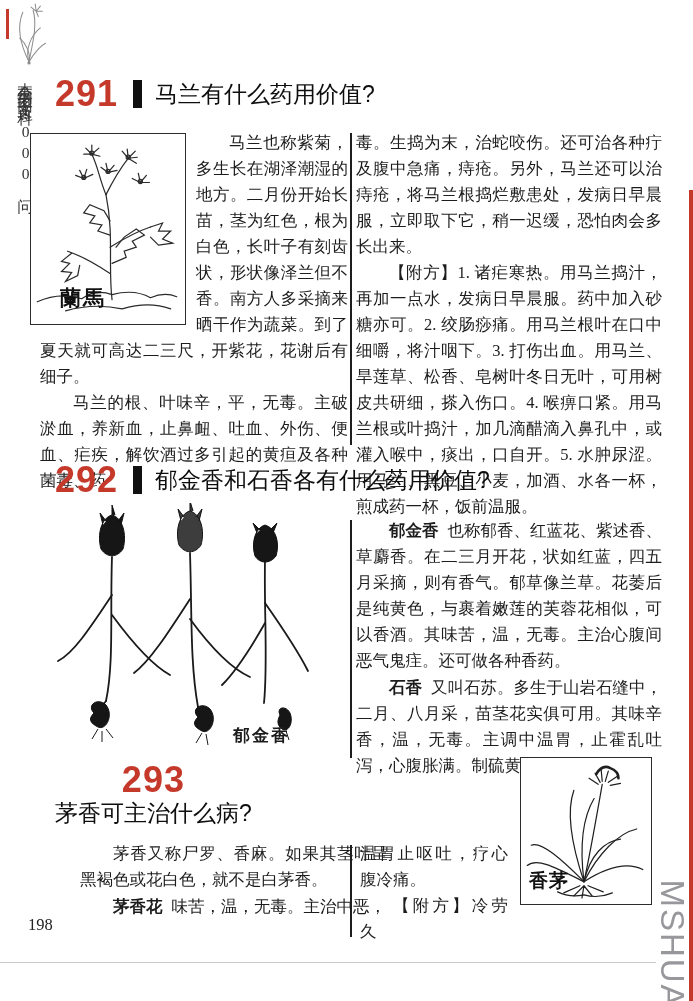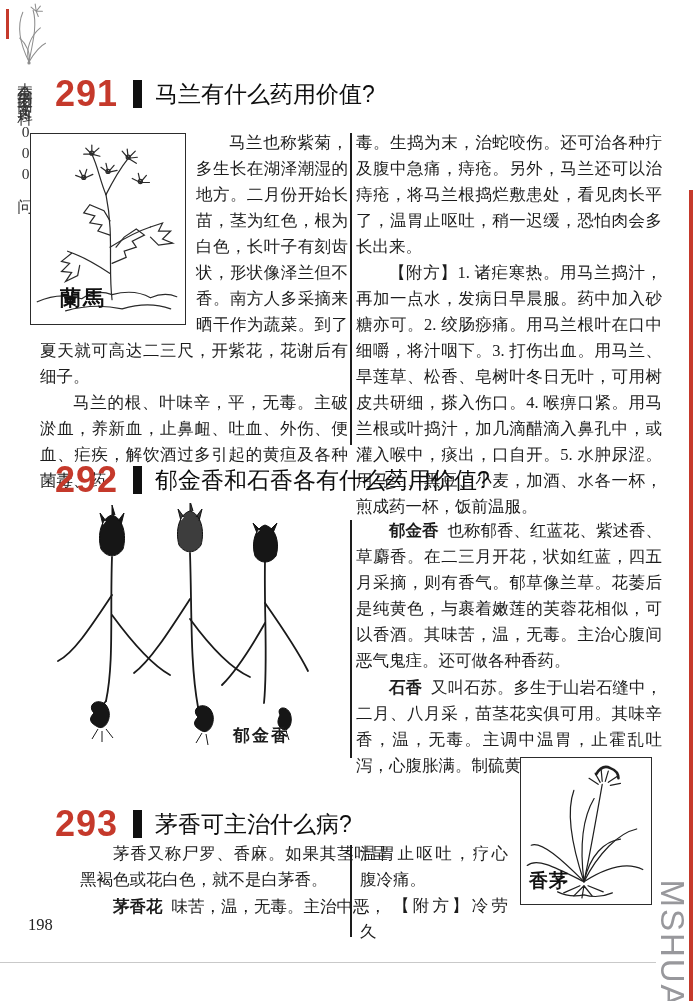--- a/index.html
+++ b/index.html
@@ -113,21 +113,21 @@
       </svg>
       <span class="caption caption-lanma">蘭馬</span>
     </div>
     <p class="indent">马兰也称紫菊，多生长在湖泽潮湿的地方。二月份开始长苗，茎为红色，根为白色，长叶子有刻齿状，形状像泽兰但不香。南方人多采摘来晒干作为蔬菜。到了夏天就可高达二三尺，开紫花，花谢后有细子。</p>
     <p class="indent">马兰的根、叶味辛，平，无毒。主破淤血，养新血，止鼻衄、吐血、外伤、便血、疟疾，解饮酒过多引起的黄疸及各种菌毒、药</p>
   </div>
 
   <div class="divider" style="left:350px;top:133px;height:312px;"></div>
 
   <div class="bodycol" style="left:356px;top:130px;width:306px;">
-    <p>毒。生捣为末，治蛇咬伤。还可治各种疔及腹中急痛，痔疮。另外，马兰还可以治痔疮，将马兰根捣烂敷患处，看见肉长平了，温胃止呕吐，稍一迟缓，恐怕肉会多长出来。</p>
+    <p>毒。生捣为末，治蛇咬伤。还可治各种疔及腹中急痛，痔疮。另外，马兰还可以治痔疮，将马兰根捣烂敷患处，发病日早晨服，立即取下它，稍一迟缓，恐怕肉会多长出来。</p>
     <p class="indent">【附方】1. 诸疟寒热。用马兰捣汁，再加一点水，发病日早晨服。药中加入砂糖亦可。2. 绞肠痧痛。用马兰根叶在口中细嚼，将汁咽下。3. 打伤出血。用马兰、旱莲草、松香、皂树叶冬日无叶，可用树皮共研细，搽入伤口。4. 喉痹口紧。用马兰根或叶捣汁，加几滴醋滴入鼻孔中，或灌入喉中，痰出，口自开。5. 水肿尿涩。用马兰、黑豆、小麦，加酒、水各一杯，煎成药一杯，饭前温服。</p>
   </div>
 
   <div class="sec-header" style="top:458px;">
     <span class="sec-num">292</span>
     <span class="sec-bar"></span>
     <span class="sec-title">郁金香和石香各有什么药用价值?</span>
   </div>
 
   <svg class="tulip-illus" viewBox="0 0 265 250">
@@ -161,21 +161,21 @@
   </svg>
   <span class="caption-tulip">郁金香</span>
 
   <div class="divider" style="left:350px;top:520px;height:238px;"></div>
 
   <div class="bodycol" style="left:356px;top:517px;width:306px;">
     <p class="indent"><span class="lead">郁金香</span><span>也称郁香、红蓝花、紫述香、草麝香。在二三月开花，状如红蓝，四五月采摘，则有香气。郁草像兰草。花萎后是纯黄色，与裹着嫩莲的芙蓉花相似，可以香酒。其味苦，温，无毒。主治心腹间恶气鬼疰。还可做各种香药。</span></p>
     <p class="indent"><span class="lead">石香</span><span>又叫石苏。多生于山岩石缝中，二月、八月采，苗茎花实俱可用。其味辛香，温，无毒。主调中温胃，止霍乱吐泻，心腹胀满。制硫黄。</span></p>
   </div>
 
-  <div class="sec-header" style="top:802px;">
+  <div class="sec-header" style="top:762px;flex-direction:column;">
     <span class="sec-num">293</span>
     <span class="sec-bar"></span>
     <span class="sec-title">茅香可主治什么病?</span>
   </div>
 
   <div class="illus-box box-293">
     <svg viewBox="0 0 128 144" style="width:100%;height:100%">
       <g stroke="#1f1f1f" fill="none" stroke-width="1.2" stroke-linecap="round">
         <path d="M80,26 C74,60 68,95 62,122"></path>
         <path d="M78,24 l-5,-9 M80,23 l-1,-11 M83,23 l3,-10 M76,26 l-9,-6 M86,24 l9,-6 M88,27 l10,-2"></path>

